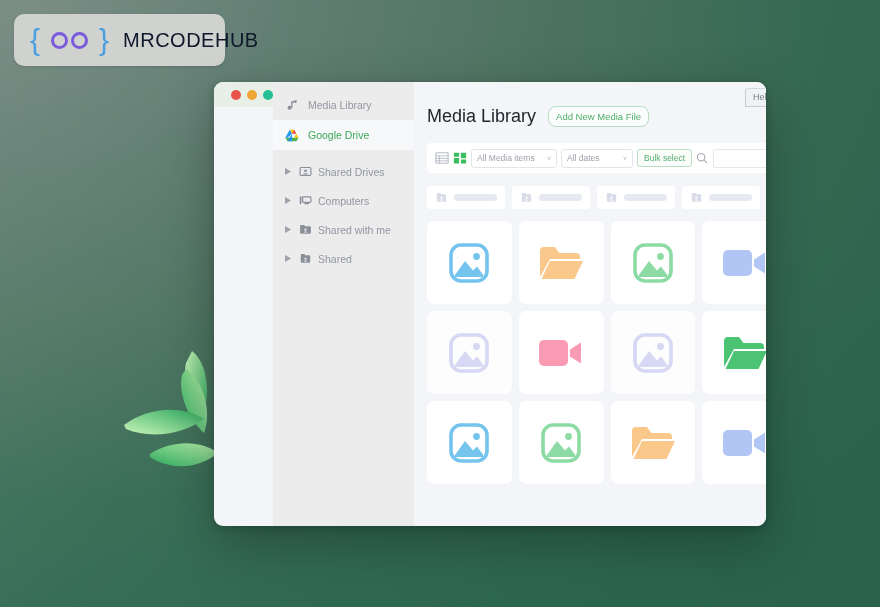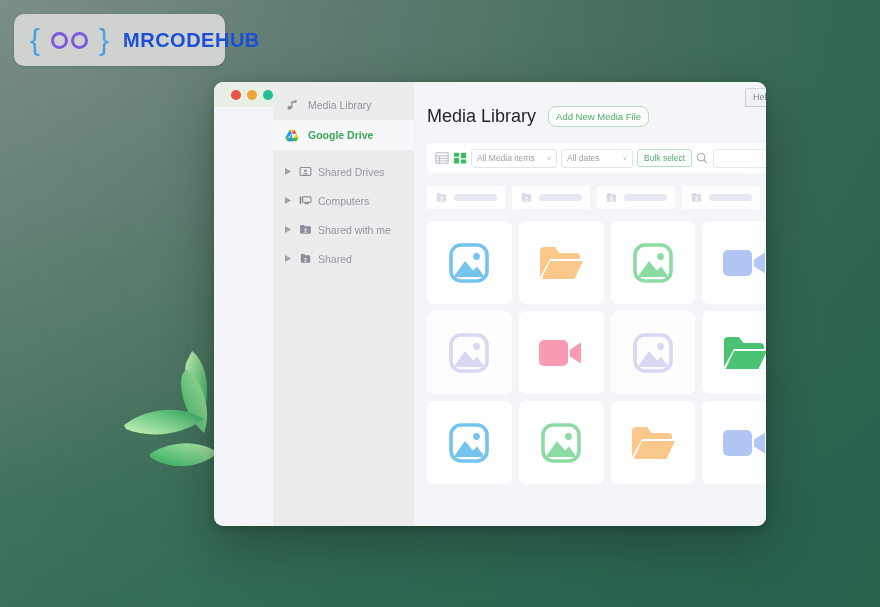--- a/index.html
+++ b/index.html
@@ -32,21 +32,21 @@
     padding-left: 16px;
     box-shadow: 0 1px 3px rgba(0,0,0,.12);
   }
   #logo .brace { color: #4a9fe0; font-size: 30px; font-weight: 400; line-height: 1; }
   #logo .oo { display: flex; gap: 3px; }
   #logo .oo i {
     display: block; width: 17px; height: 17px; border-radius: 50%;
     border: 3px solid #7b5bdb;
   }
   #logo .name {
-    font-size: 20px; font-weight: bold; color: #1d4ed8;
+    font-size: 20px; font-weight: normal; color: #0f172a;
     letter-spacing: .5px; margin-left: 3px;
   }
 
   
   #leaves { position: absolute; left: 120px; top: 325px; width: 120px; height: 155px; }
   #leaves svg { display: block; }
 
   
   #window {
     position: absolute; left: 214px; top: 82px;
@@ -79,21 +79,21 @@
     color: #9296a1;
   }
   .side-row {
     display: flex; align-items: center;
     height: 30px; padding-left: 12px; gap: 9px;
     white-space: nowrap;
   }
   .side-row.active {
     background: #f7f8fa;
     color: #3aa757;
-    font-weight: bold;
+    font-weight: normal;
   }
   .side-row .lbl { font-size: 10.5px; }
   .side-sep { height: 7px; }
   .side-tree .side-row { padding-left: 10px; gap: 6px; height: 29px; }
   .caret {
     width: 9px; flex: 0 0 9px; display: flex; align-items: center; justify-content: center;
   }
   .caret svg { display: block; }
   .sicon { width: 14px; flex: 0 0 14px; display: flex; align-items: center; justify-content: center; }
   .sicon svg { display: block; }

